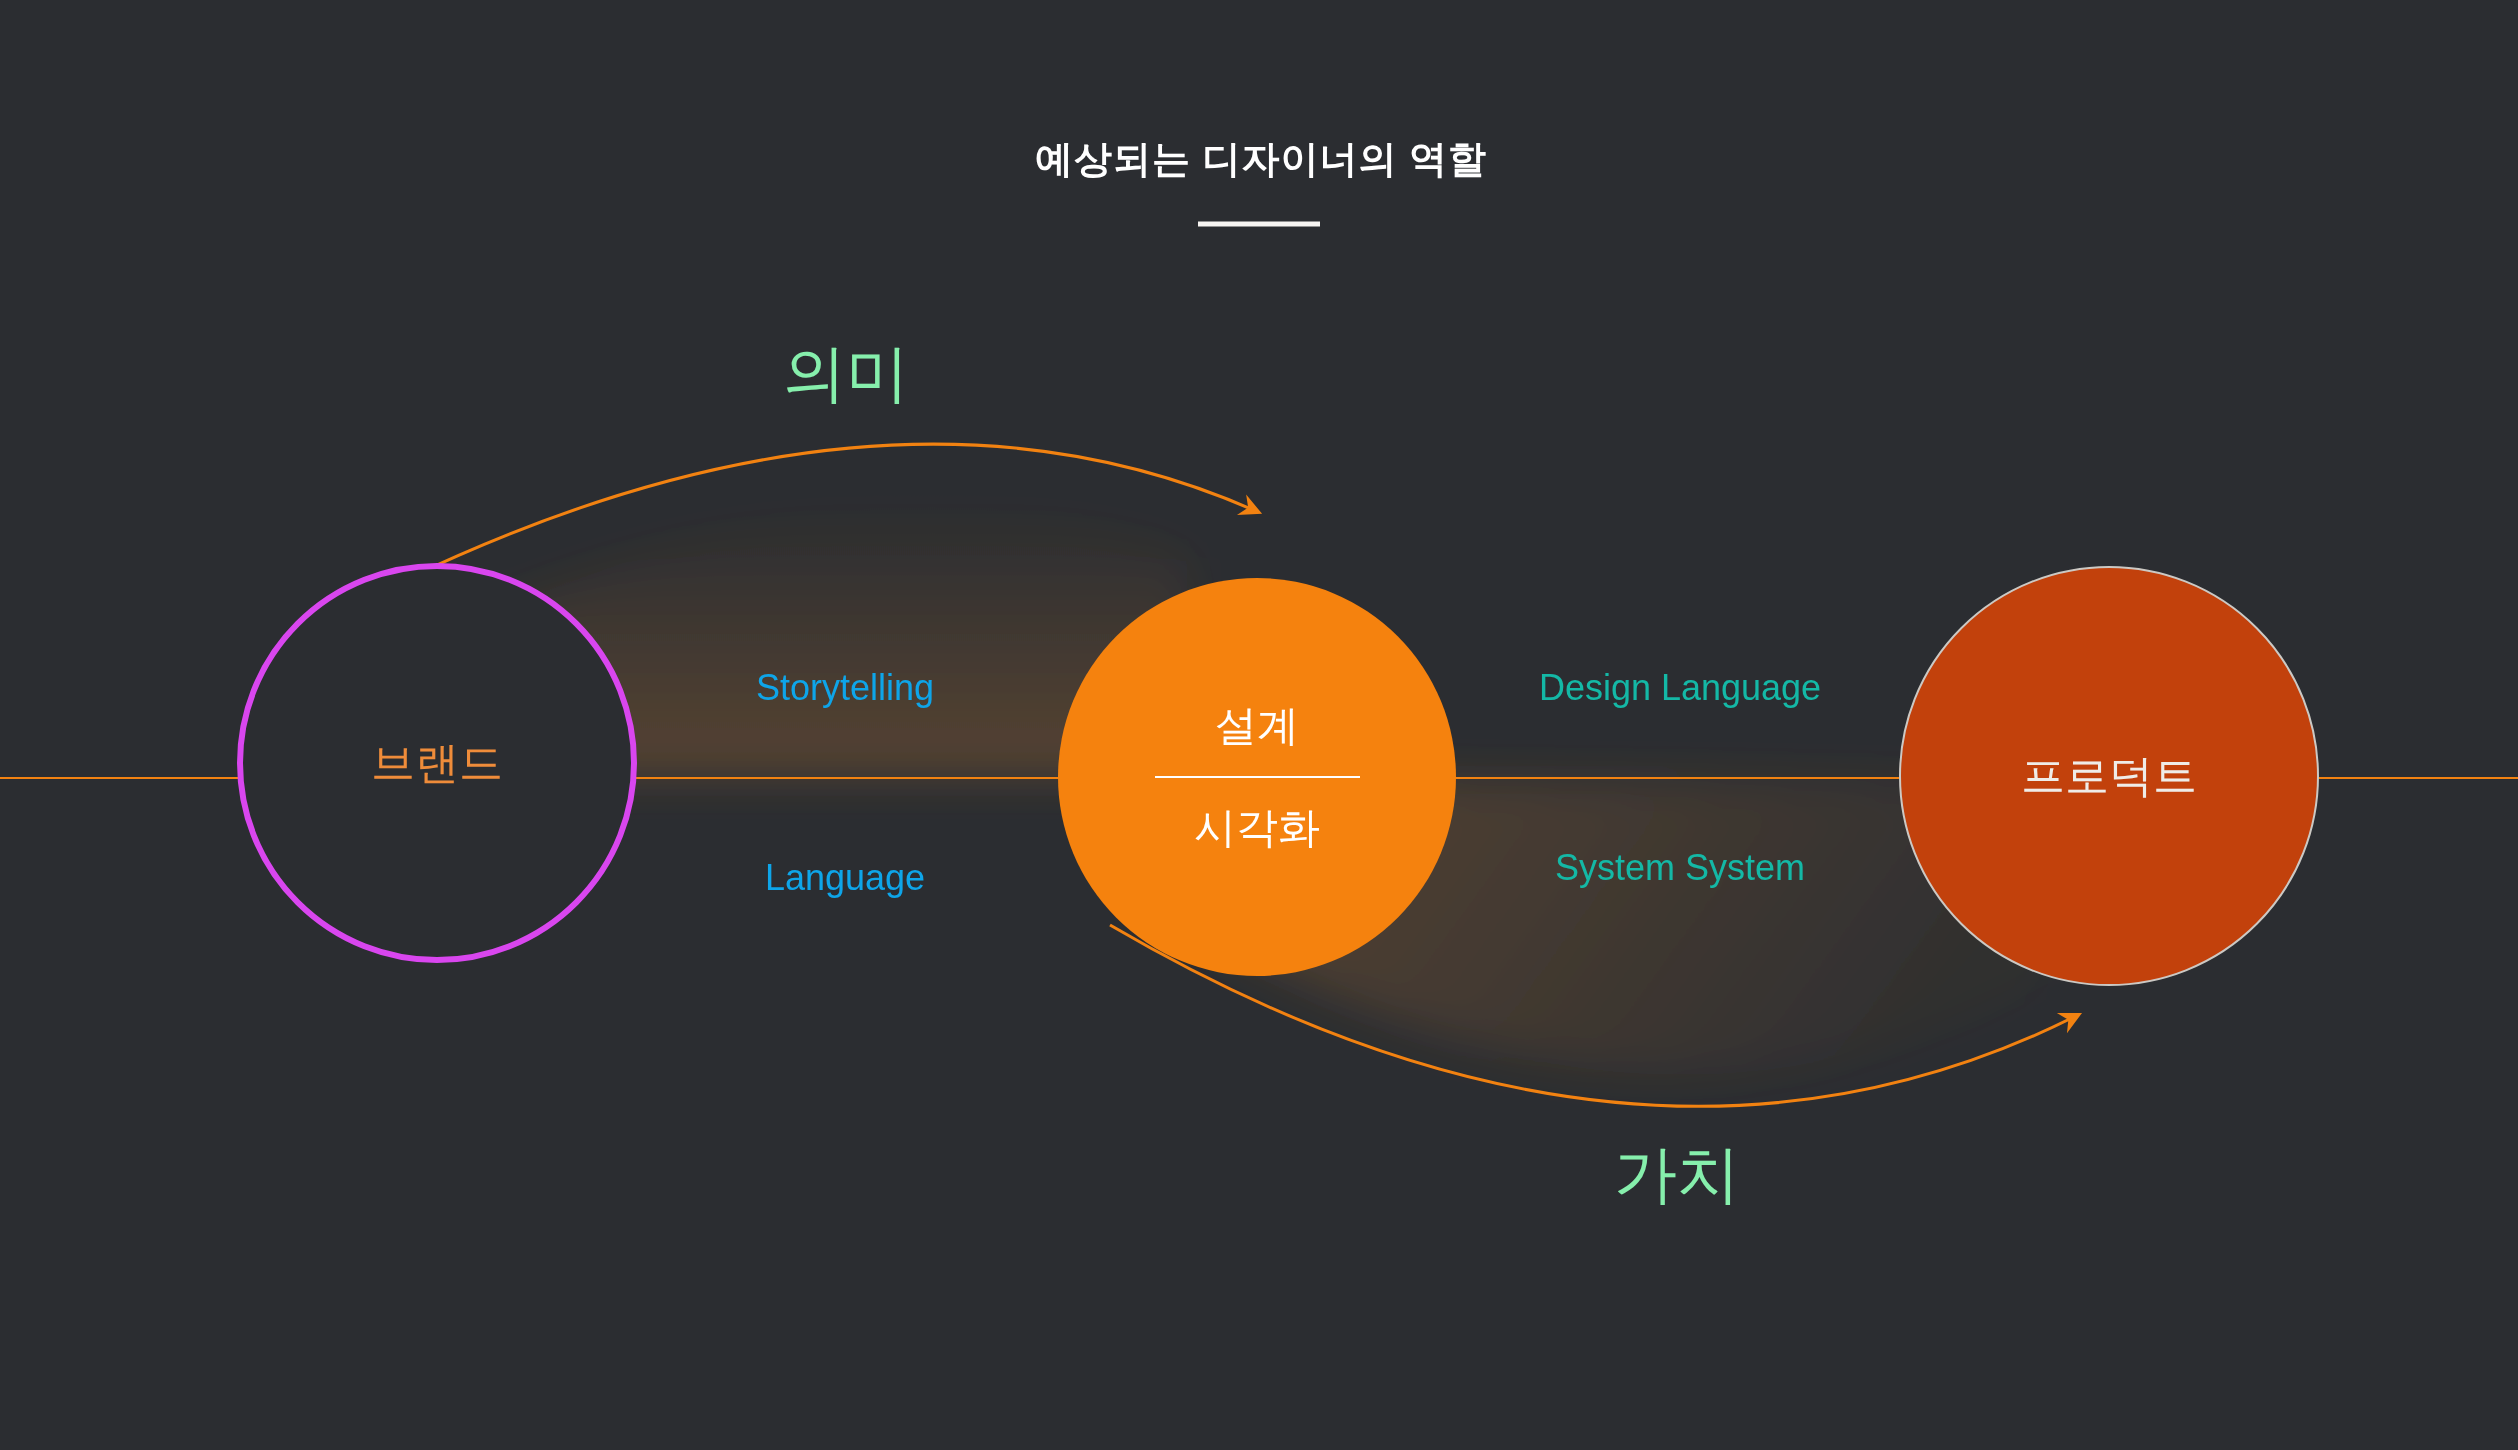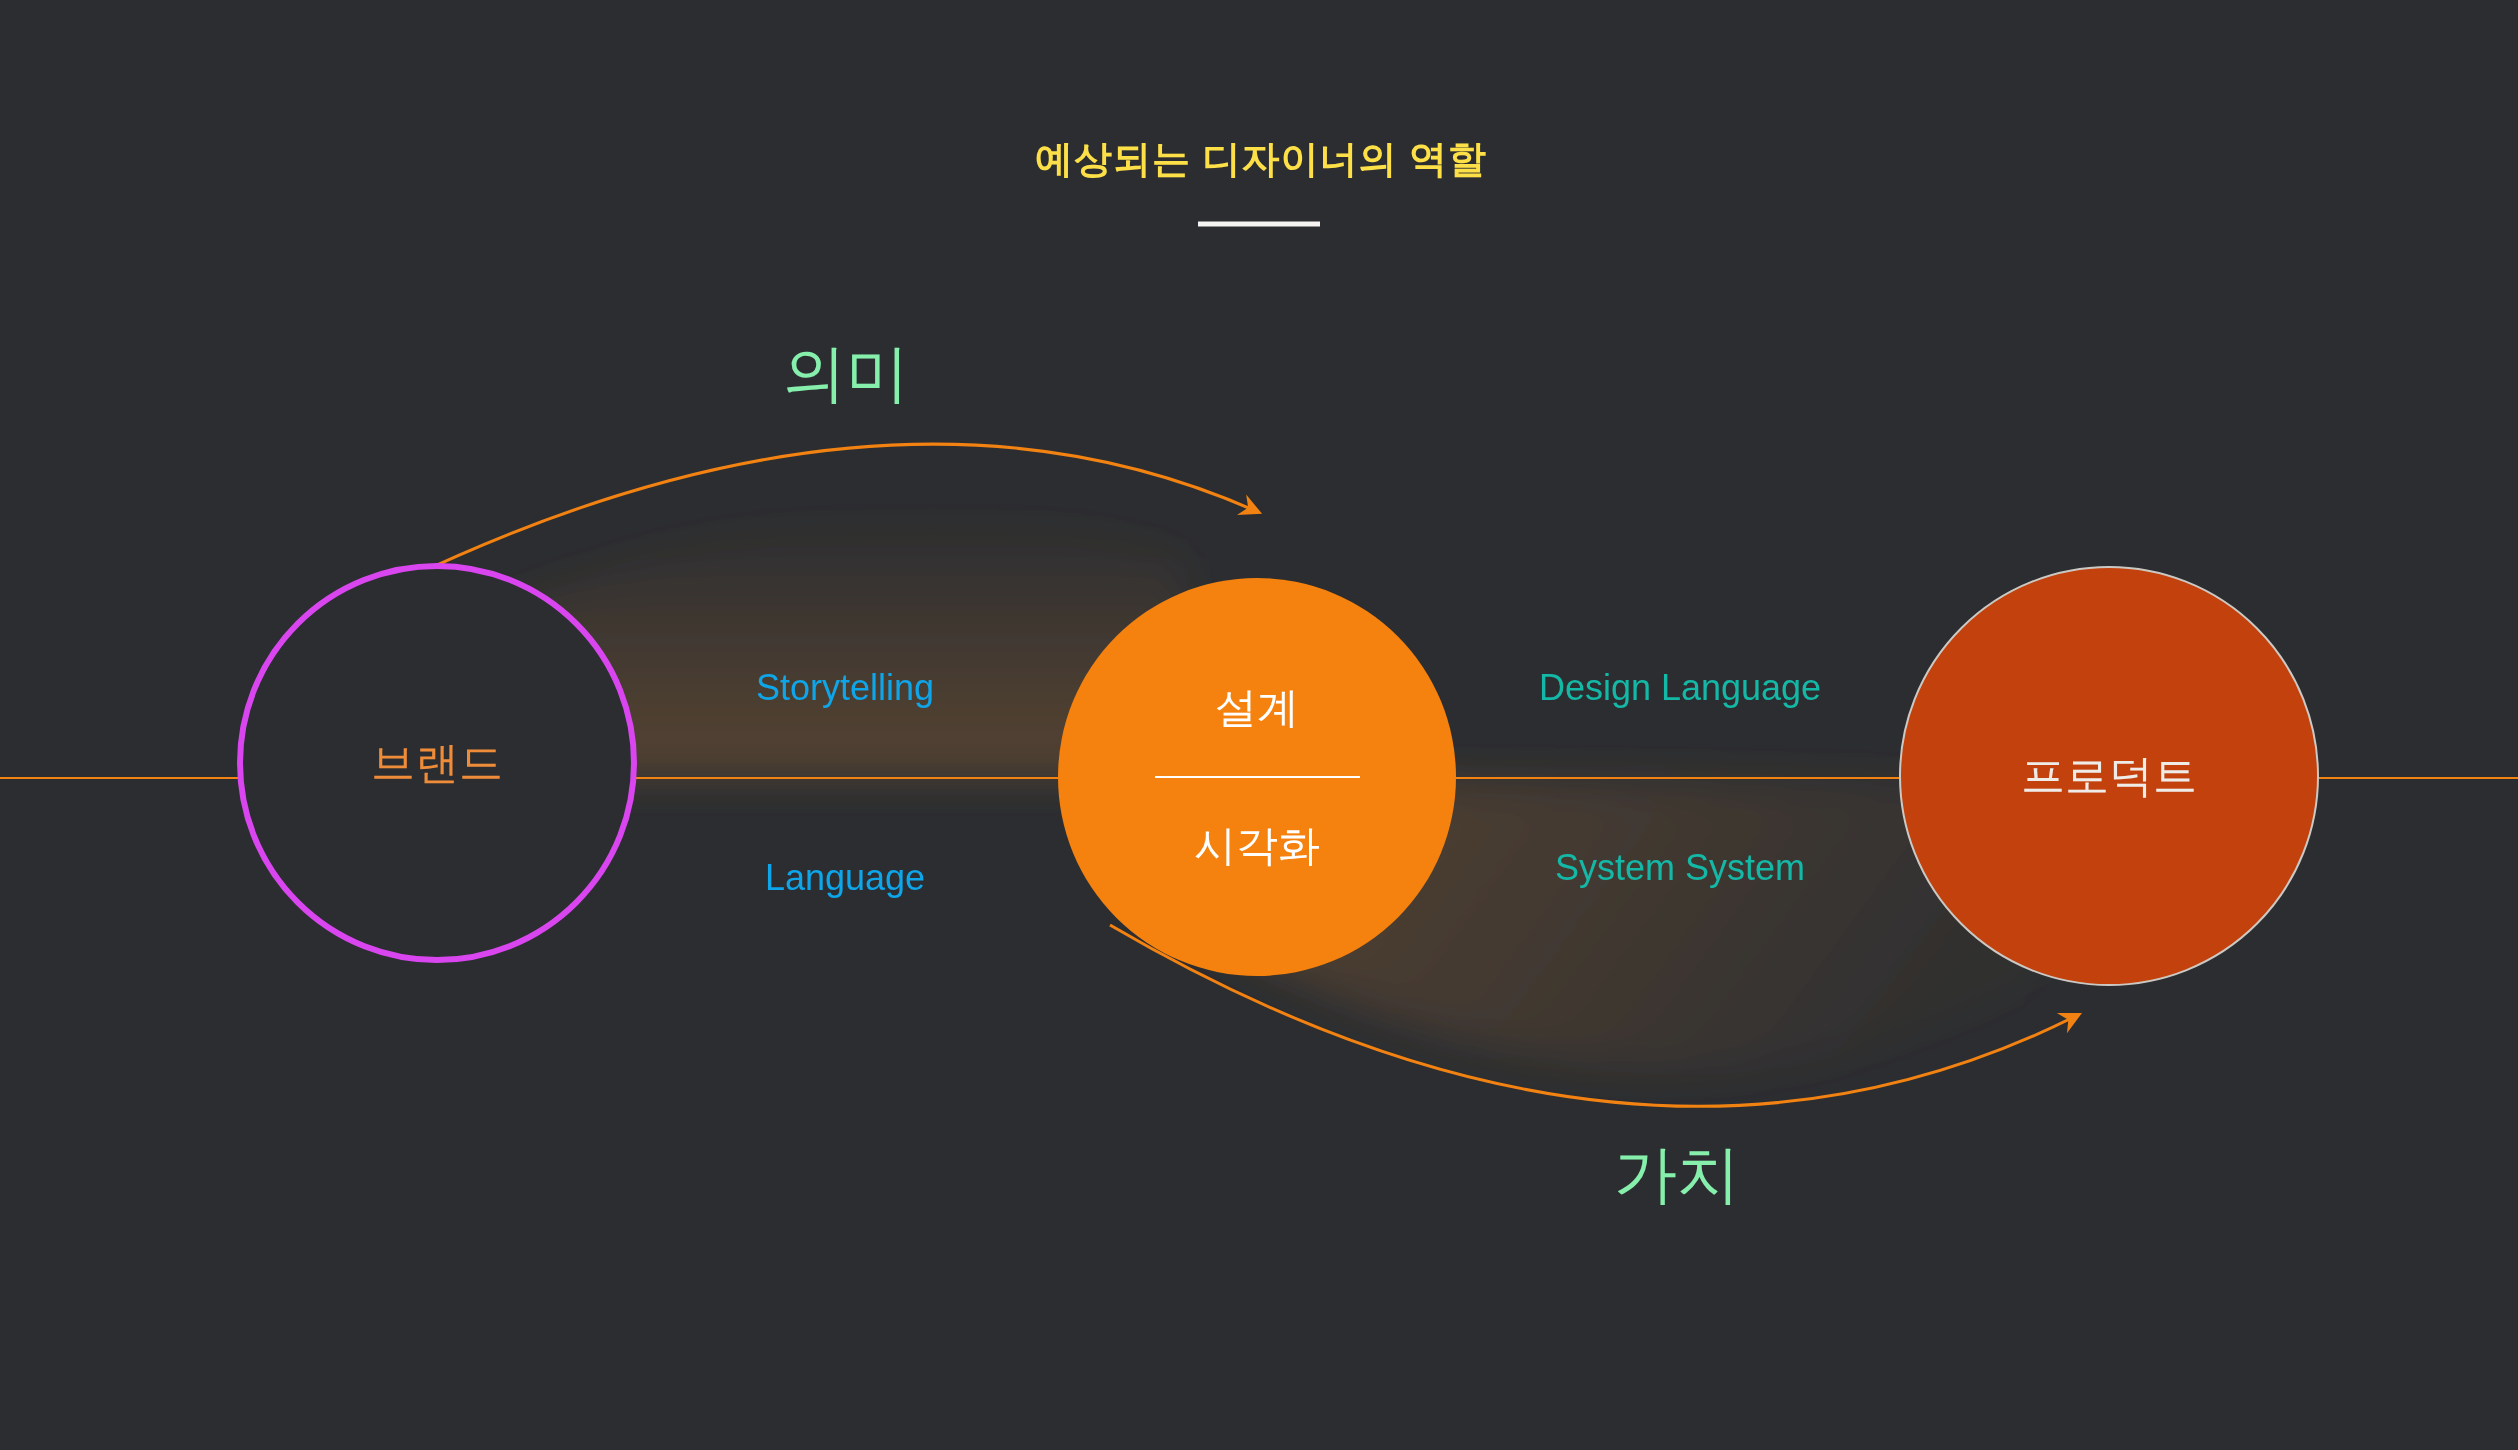--- a/index.html
+++ b/index.html
@@ -23,21 +23,21 @@
     height: 100%;
     z-index: 1;
   }
   .abs {
     position: absolute;
     transform: translate(-50%, -50%);
     white-space: nowrap;
     z-index: 3;
   }
   .title {
-    color: #fde047;
+    color: #ffffff;
     font-size: 38px;
     font-weight: 700;
     letter-spacing: 1px;
   }
   .title-underline {
     position: absolute;
     transform: translate(-50%, -50%);
     width: 122px;
     height: 5px;
     background: #f7f5f2;
@@ -60,21 +60,21 @@
   }
   .circle-brand .node-label {
     color: #ef8c3a;
     font-size: 44px;
   }
   .circle-design {
     left: 1257px; top: 777px;
     width: 398px; height: 398px;
     background: #f5820e;
     flex-direction: column;
-    gap: 40px;
+    gap: 22px;
   }
   .circle-design .node-label {
     color: #ffffff;
     font-size: 42px;
   }
   .design-divider {
     width: 205px;
     height: 2px;
     background: #ffffff;
   }

